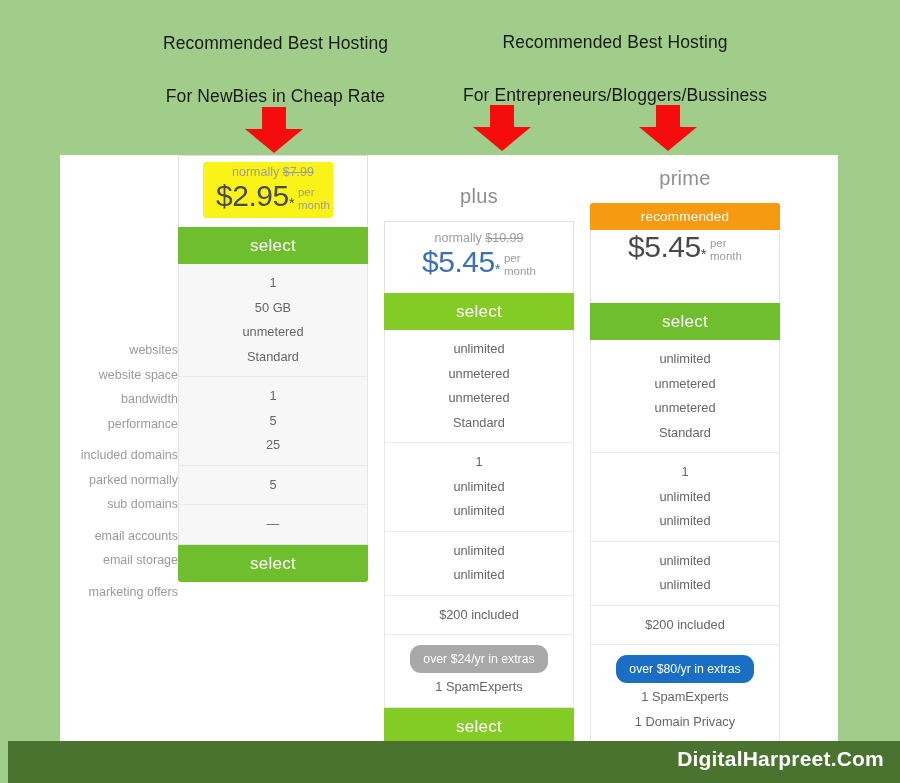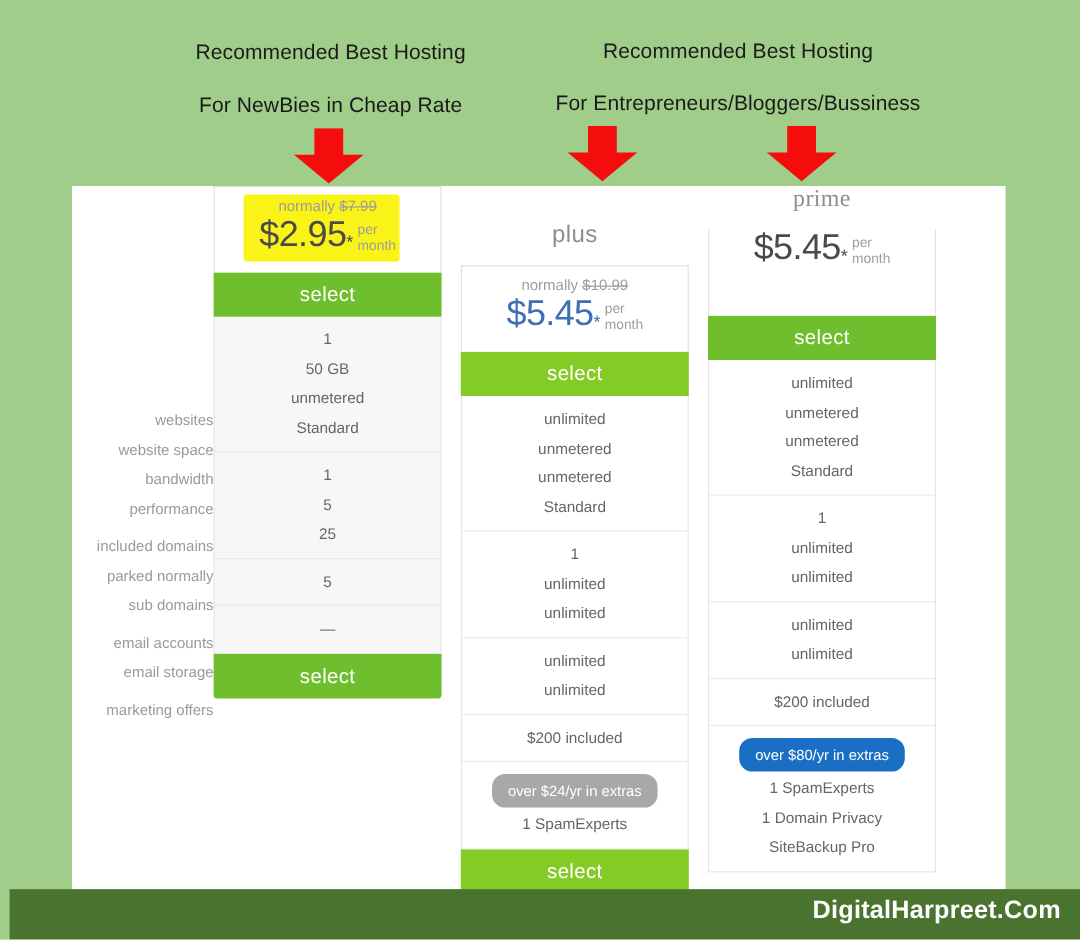--- a/index.html
+++ b/index.html
@@ -15,21 +15,21 @@
   
   .banner { position:absolute; left:0; top:0; width:900px; height:155px; }
   .banner-col { position:absolute; text-align:center; }
   .banner-line {
     color:#1a1a1a;
     font-size:17.5px;
     font-weight:400;
     letter-spacing:0.1px;
     white-space:nowrap;
   }
-  .banner-line.l1 { margin-bottom:23px; }
+  .banner-line.l1 { margin-bottom:32px; }
 
   .arrow { position:absolute; width:58px; height:46px; }
   .arrow .shaft {
     position:absolute; left:17px; top:0; width:24px; height:24px;
     background:#f50d0d;
   }
   .arrow .head {
     position:absolute; left:0; top:22px;
     width:0; height:0;
     border-left:29px solid transparent;
@@ -323,22 +323,23 @@
           <span class="pill grey">over $24/yr in extras</span>
         </div>
         <div class="fval">1 SpamExperts</div>
       </div>
     </div>
 
     <div class="select-btn lime bottom">select</div>
   </div>
 
   <div class="plan" style="left:530px; width:190px;">
-    <div class="plan-name" style="margin-top:0; margin-bottom:13px;font-family:Liberation Serif, serif;">prime</div>
-
+    <div class="plan-name" style="margin-top:12px; margin-bottom:13px;">prime</div>
+
+    <div class="recommended-badge">recommended</div>
 
     <div class="price-box with-badge">
       <div class="price-row">
         <span class="big-price">$5.45</span>
         <span class="big-price star">*</span>
         <span class="per-month">
           <span>per</span><br>
           <span>month</span>
         </span>
       </div>

